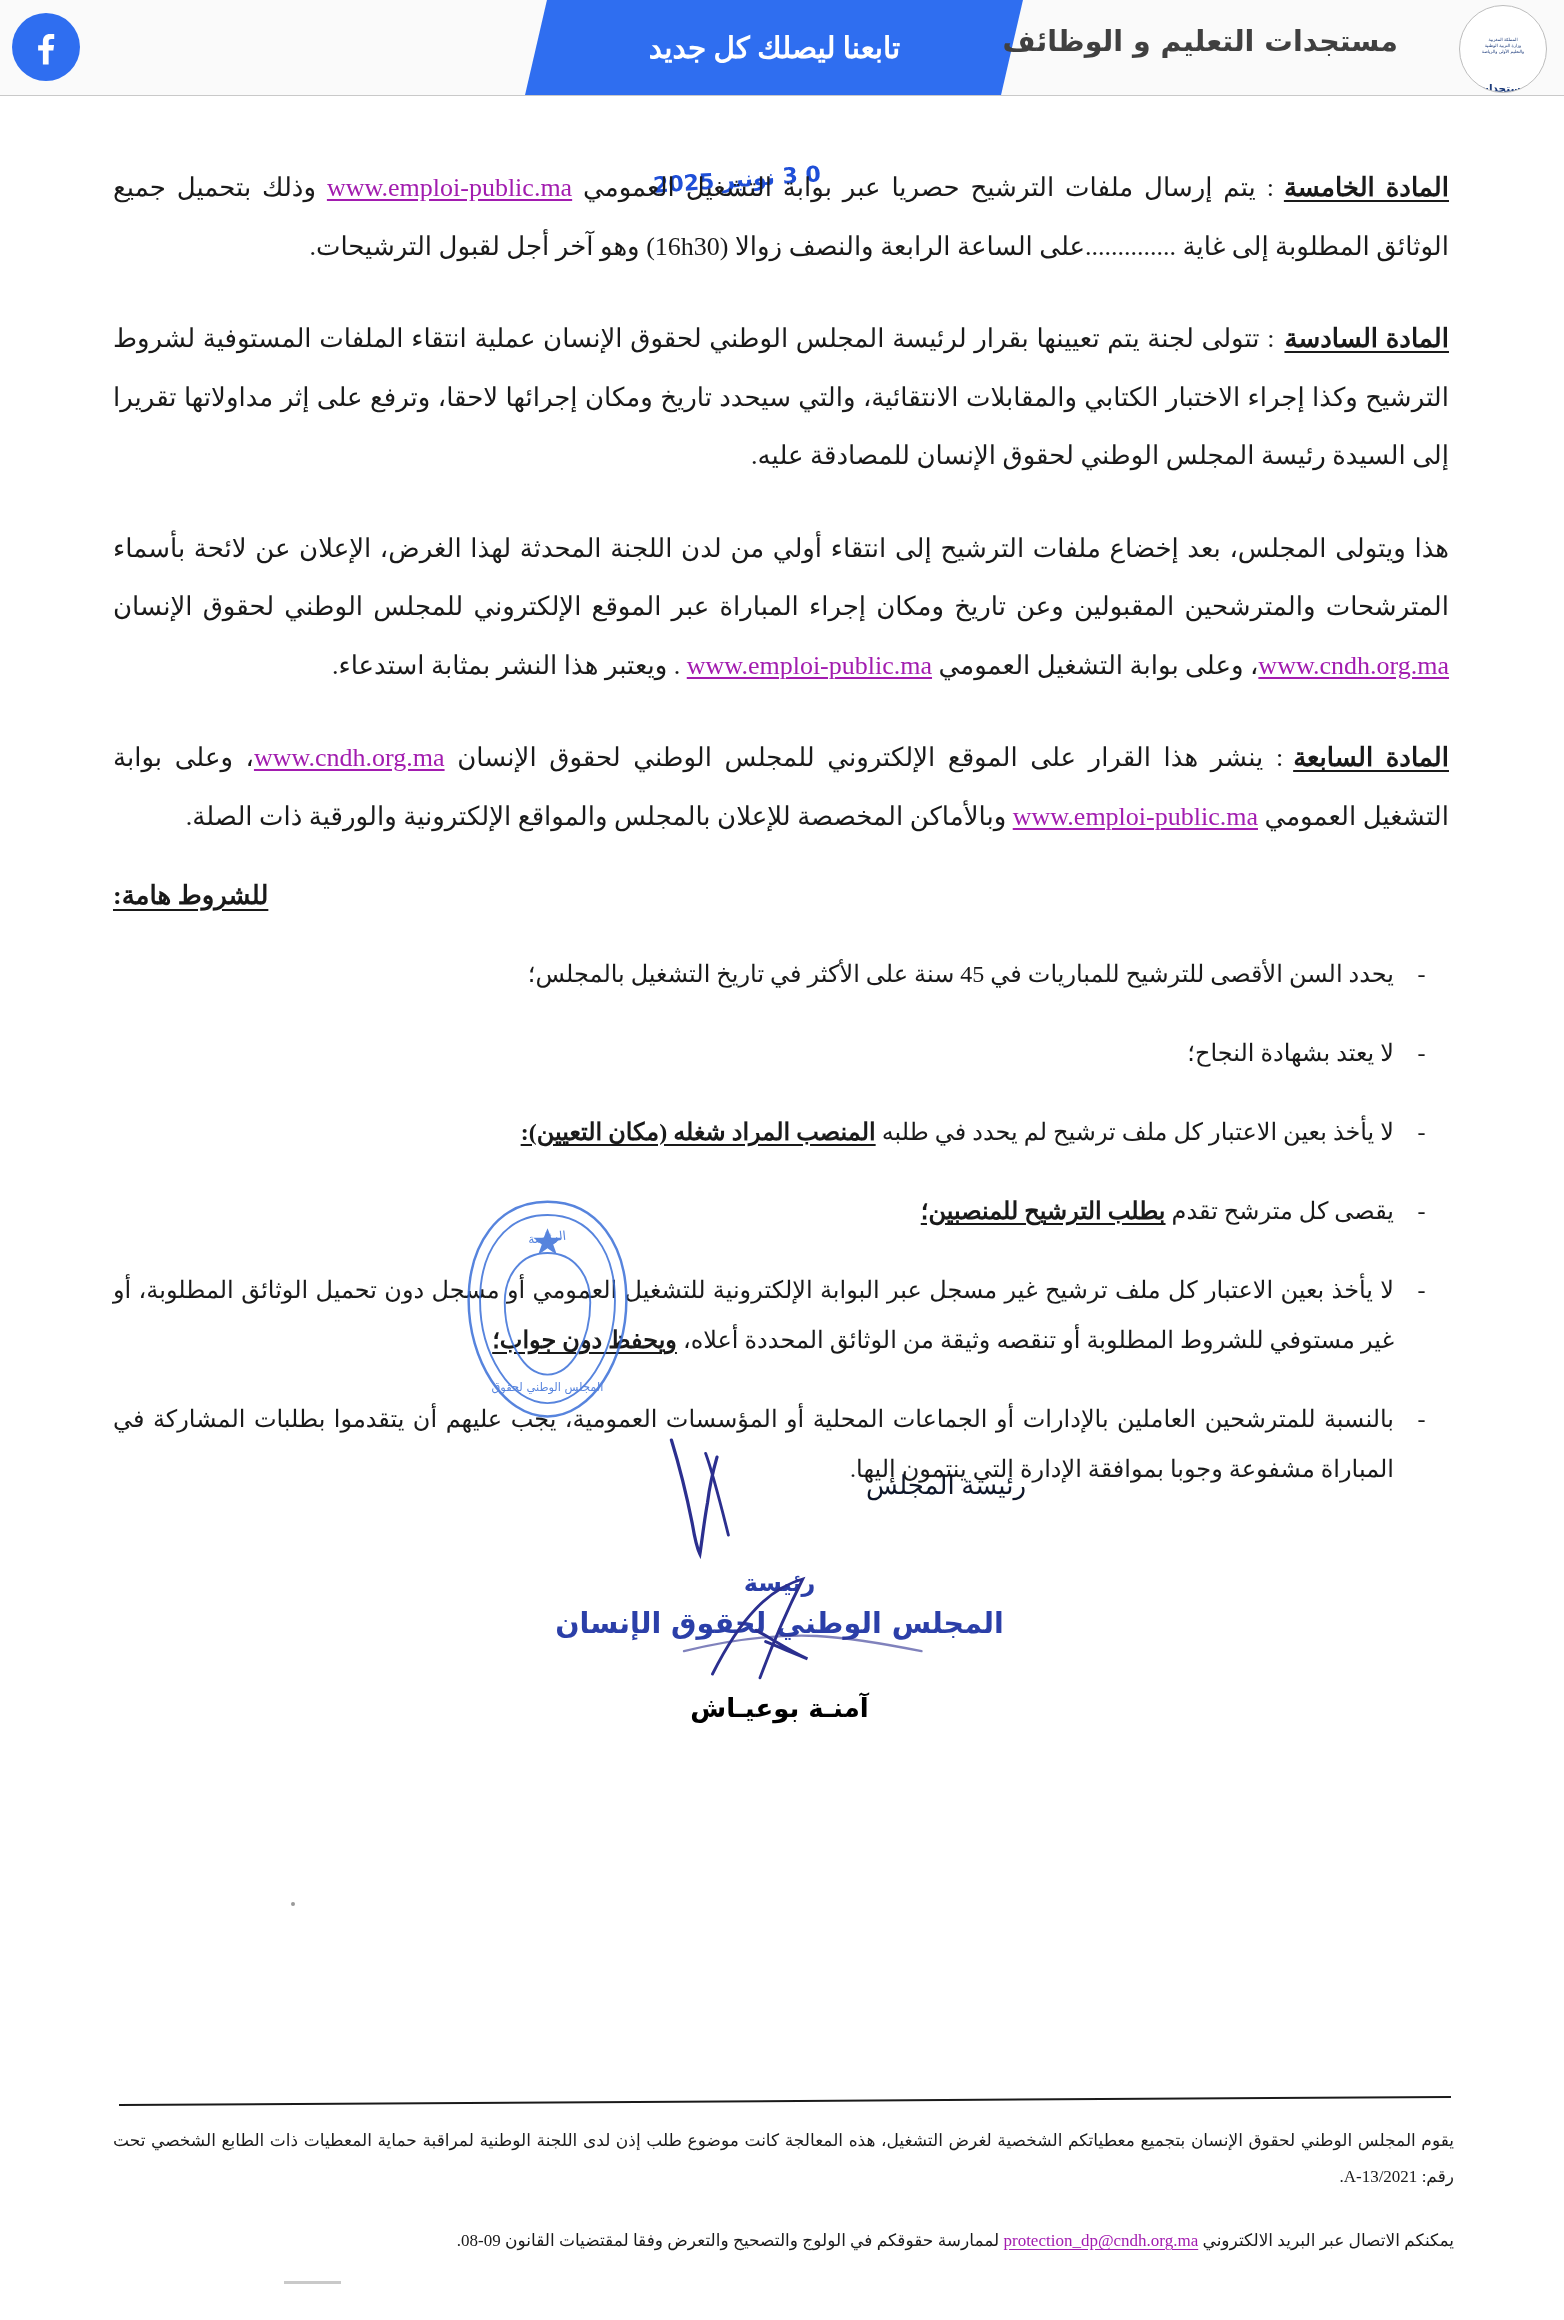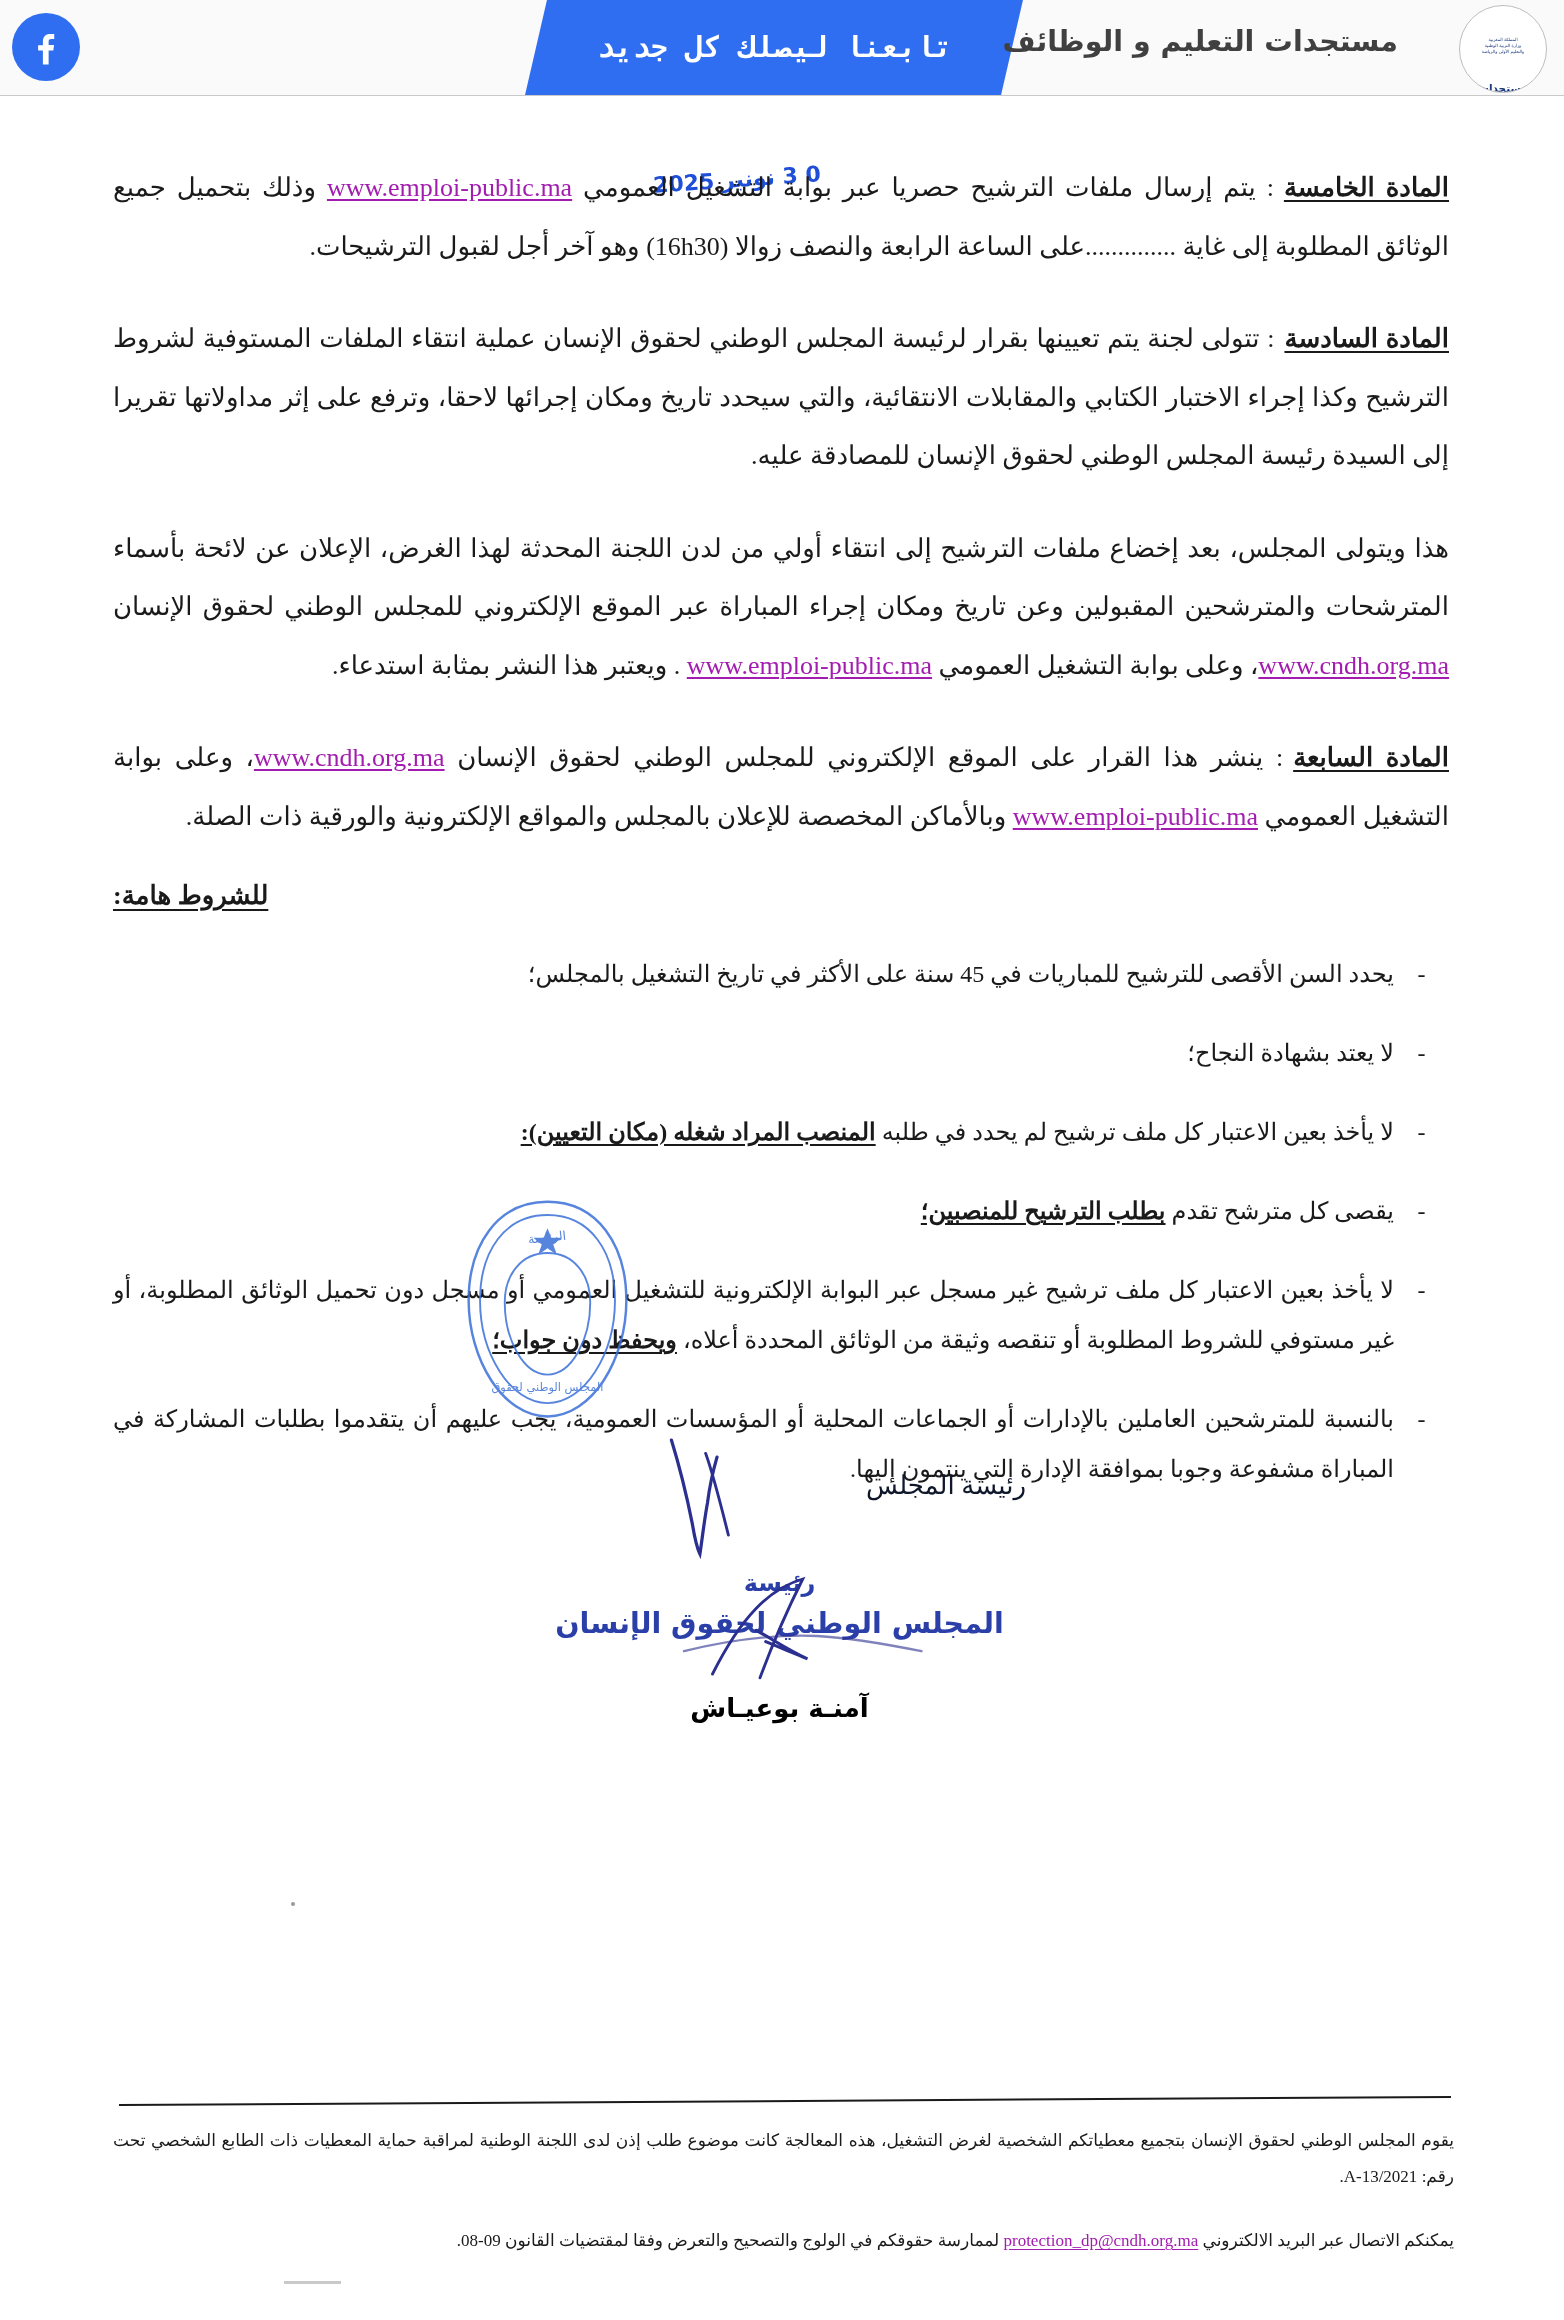--- a/index.html
+++ b/index.html
@@ -39,21 +39,21 @@
   .banner-blue-text {
     position: absolute;
     top: 0;
     left: 547px;
     width: 457px;
     height: 95px;
     display: flex;
     align-items: center;
     justify-content: center;
     color: #ffffff;
-    font-family: Liberation Mono, monospace;
+    font-family: Liberation Serif, serif;
     font-weight: bold;
     font-size: 29.5px;
     letter-spacing: 0px;
     direction: rtl;
     white-space: nowrap;
   }
   .fb-circle {
     position: absolute;
     top: 13.3px;
     left: 13.3px;

